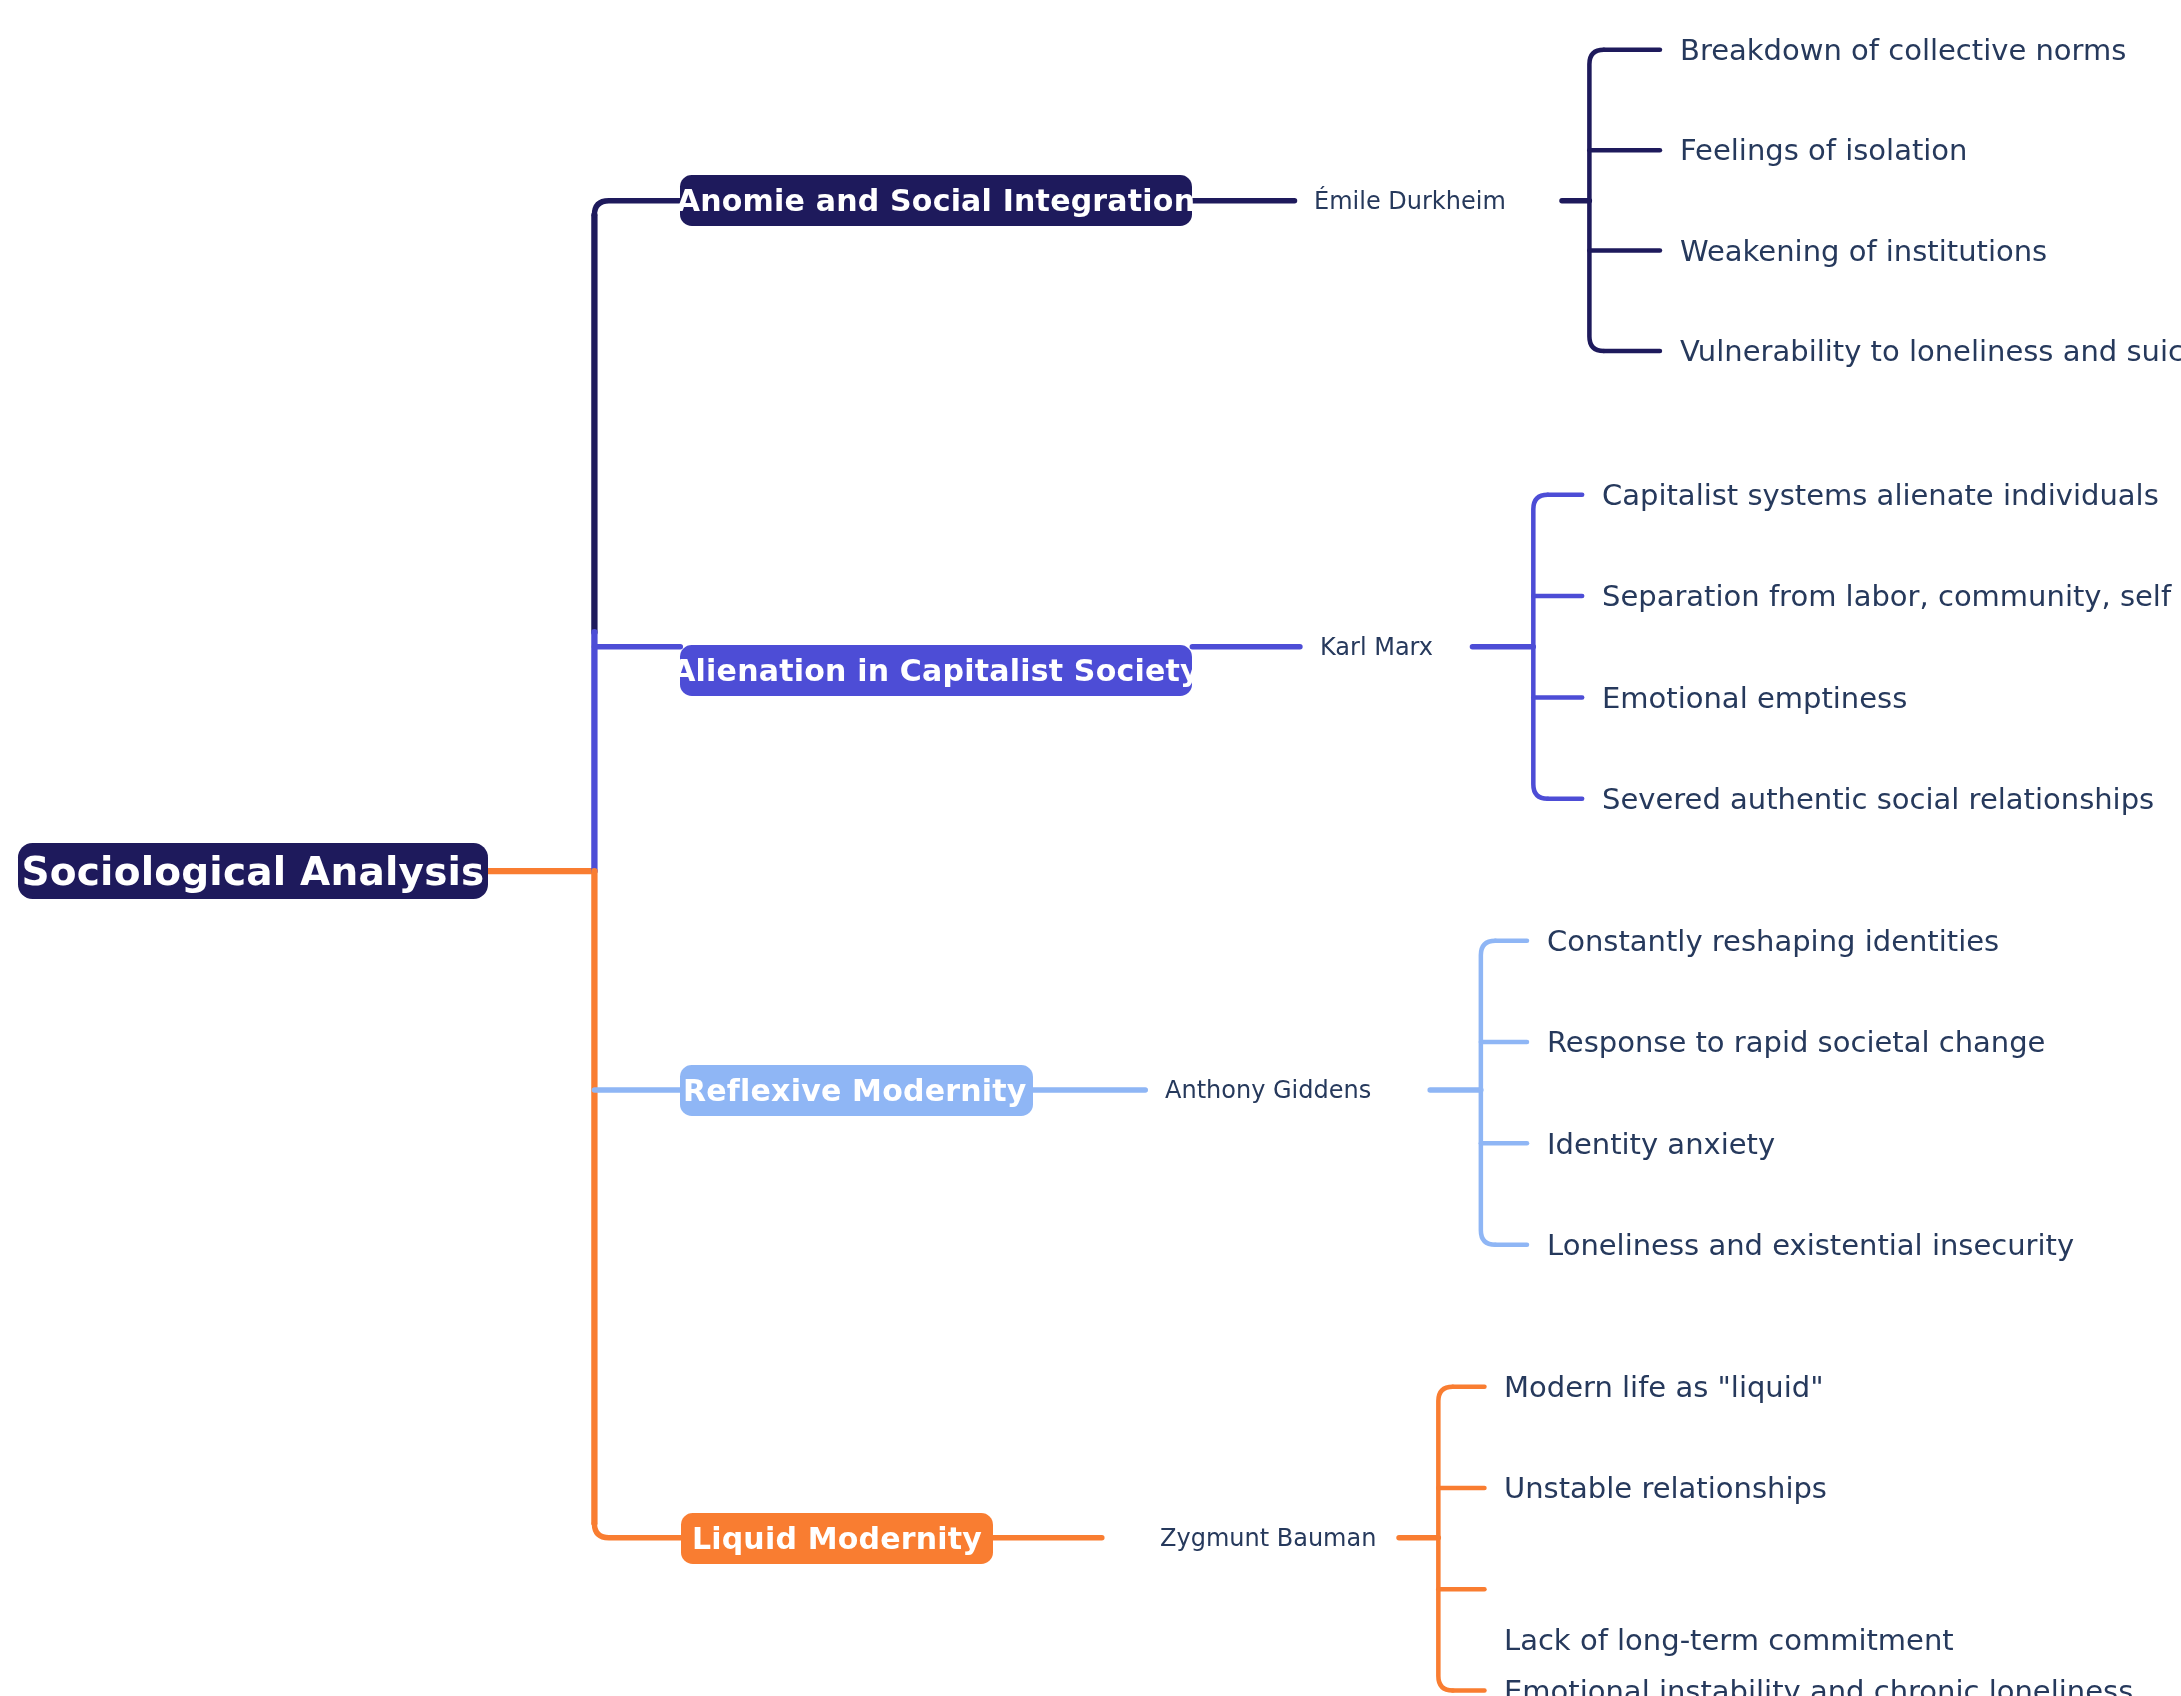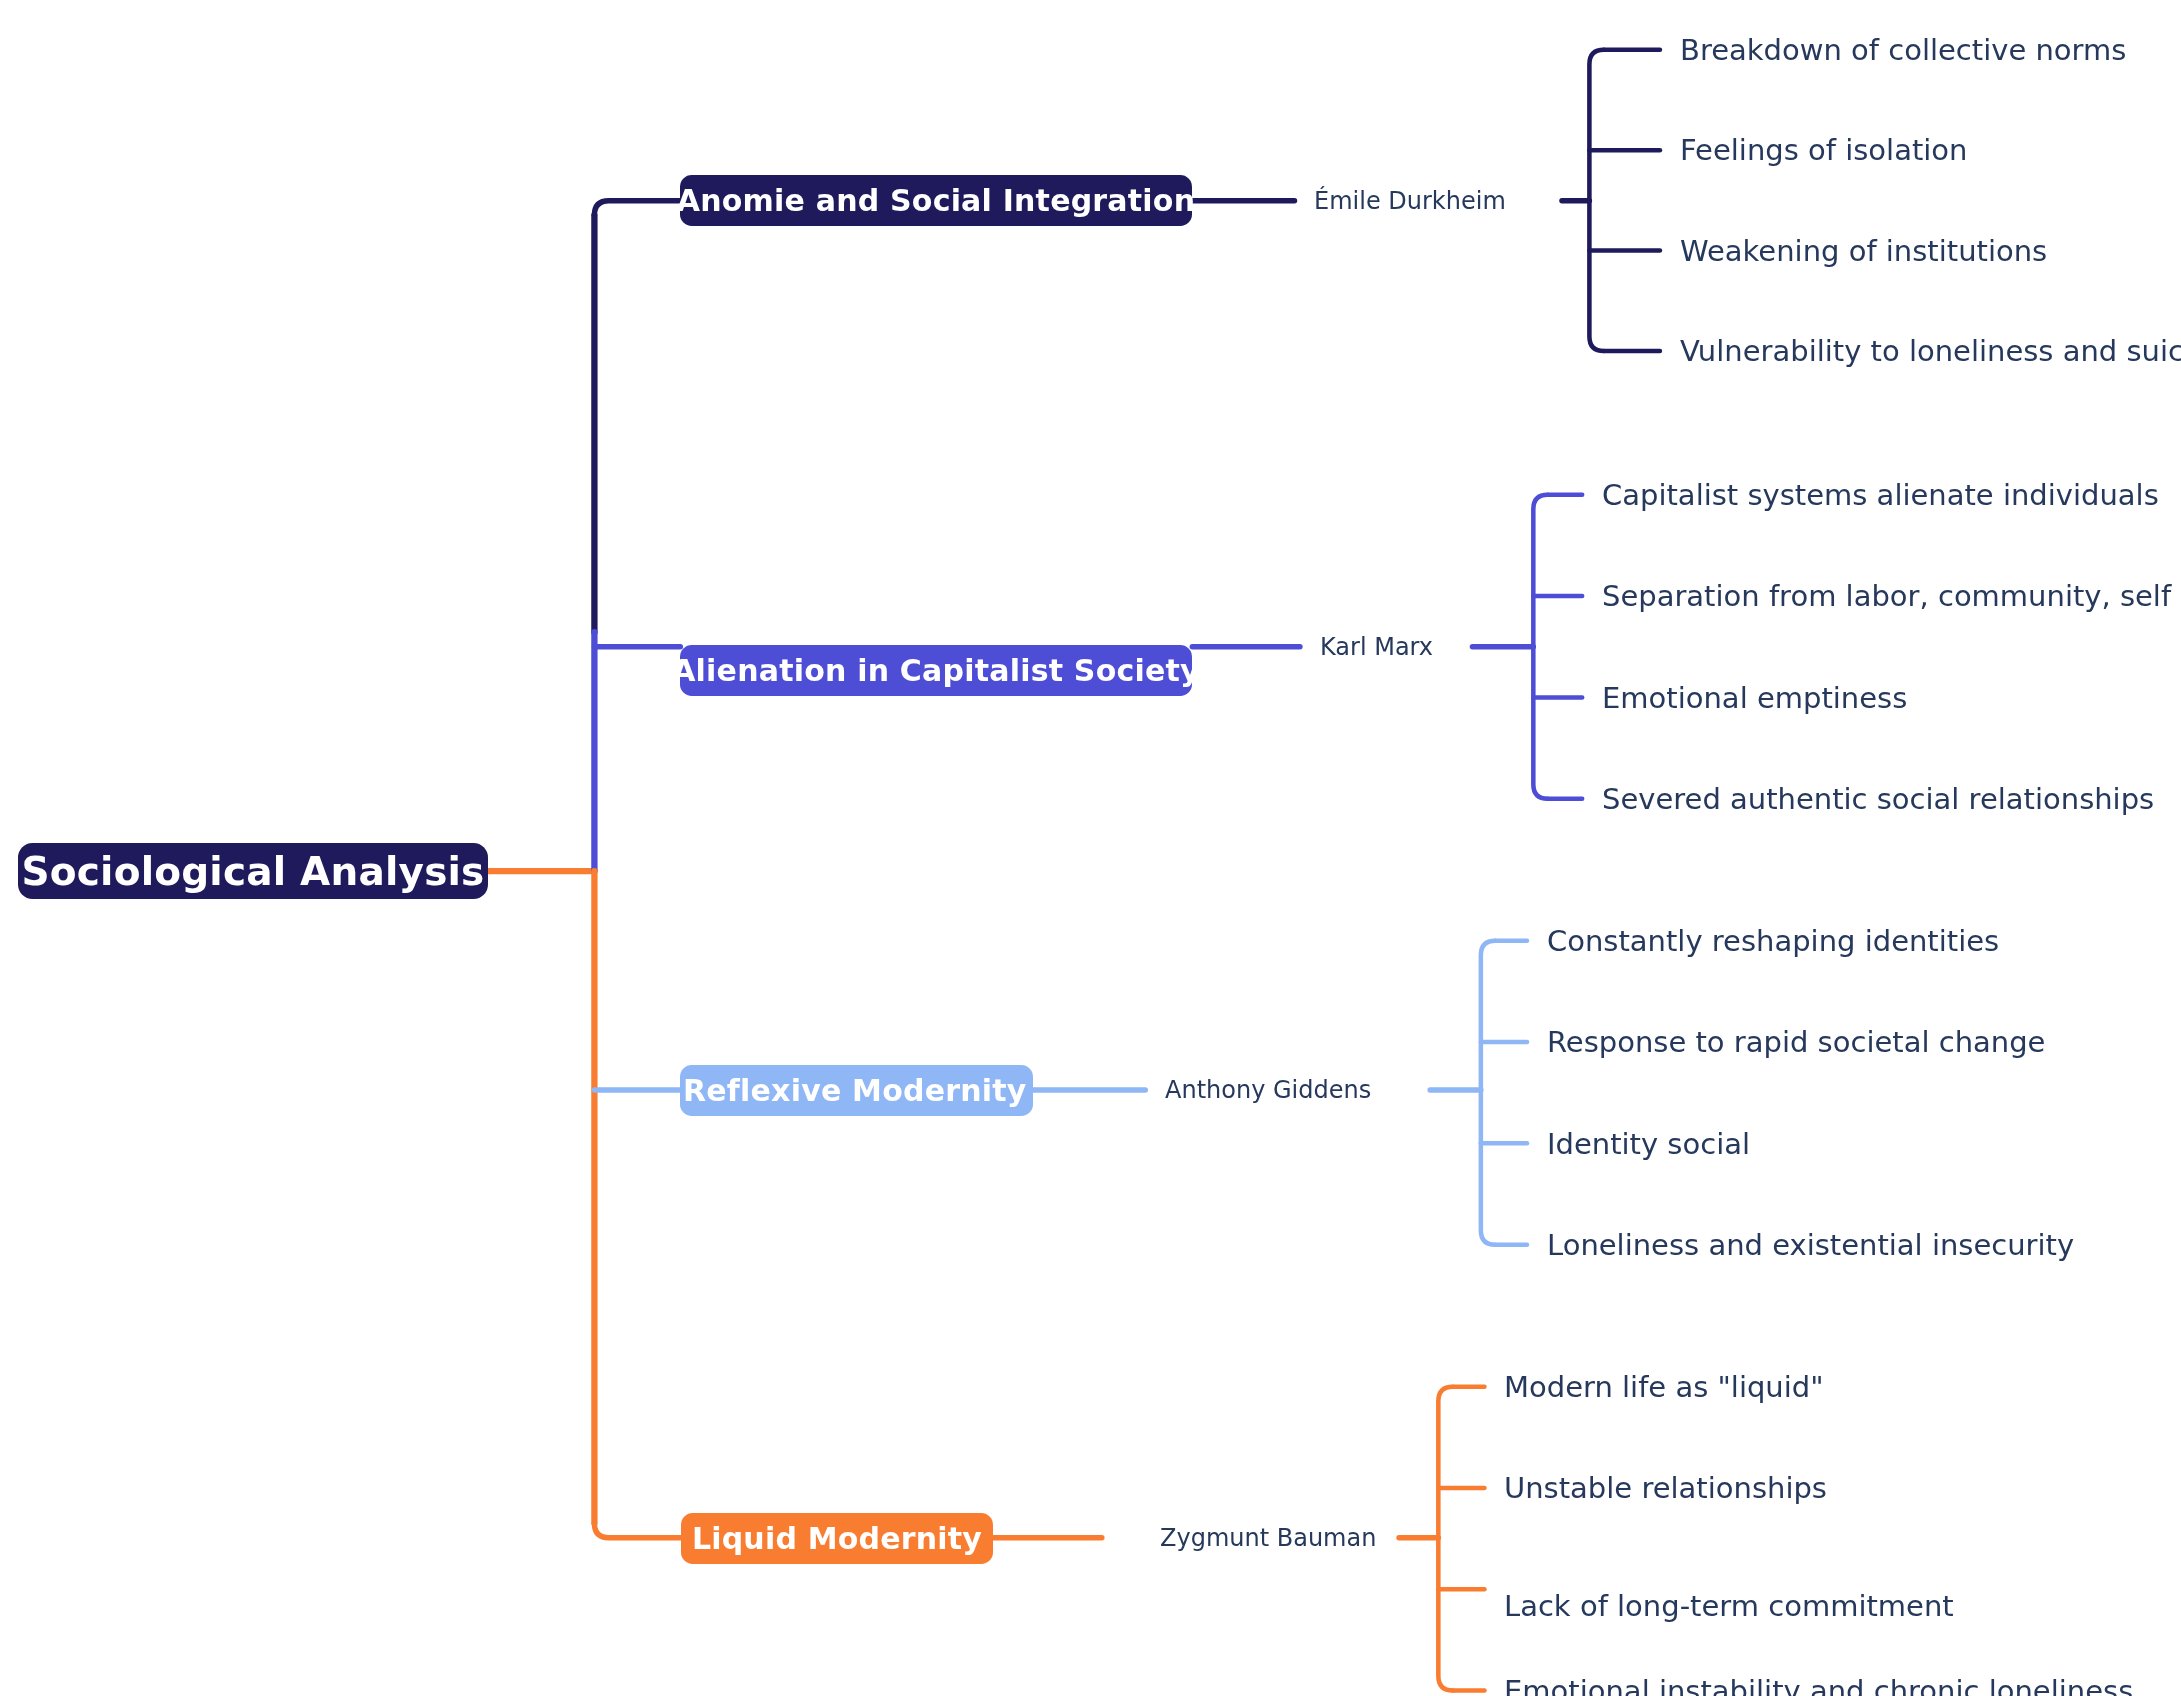--- a/index.html
+++ b/index.html
@@ -155,39 +155,39 @@
   <div class="author" id="author-2" style="left: 1165px; top: 1070px; height: 40px;">
     <span>Anthony Giddens</span>
   </div>
   <div class="leaf" id="leaf-2-0" style="left: 1547px; top: 921px; height: 40px;">
     <span>Constantly reshaping identities</span>
   </div>
   <div class="leaf" id="leaf-2-1" style="left: 1547px; top: 1022px; height: 40px;">
     <span>Response to rapid societal change</span>
   </div>
   <div class="leaf" id="leaf-2-2" style="left: 1547px; top: 1124px; height: 40px;">
-    <span>Identity social</span>
+    <span>Identity anxiety</span>
   </div>
   <div class="leaf" id="leaf-2-3" style="left: 1547px; top: 1225px; height: 40px; text-align: center;">
     <span>Loneliness and existential insecurity</span>
   </div>
 
   <div class="node node-branch" id="branch-3" style="left: 681px; top: 1513px; width: 312px; height: 51px; background: rgb(249, 125, 49); color: rgb(255, 255, 255);">
     <span>Liquid Modernity</span>
   </div>
   <div class="author" id="author-3" style="left: 1122px; top: 1518px; height: 40px; margin-left: 38px;">
     <span>Zygmunt Bauman</span>
   </div>
   <div class="leaf" id="leaf-3-0" style="left: 1504px; top: 1367px; height: 40px;">
     <span>Modern life as "liquid"</span>
   </div>
   <div class="leaf" id="leaf-3-1" style="left: 1504px; top: 1468px; height: 40px;">
     <span>Unstable relationships</span>
   </div>
-  <div class="leaf" id="leaf-3-2" style="left: 1504px; top: 1586px; height: 40px; text-align: right;">
+  <div class="leaf" id="leaf-3-2" style="left: 1504px; top: 1620px; height: 40px; text-align: right;">
     <span>Lack of long-term commitment</span>
   </div>
   <div class="leaf" id="leaf-3-3" style="left: 1504px; top: 1671px; height: 40px;">
     <span>Emotional instability and chronic loneliness</span>
   </div>
 
 </div>
 
 
 </body></html>

